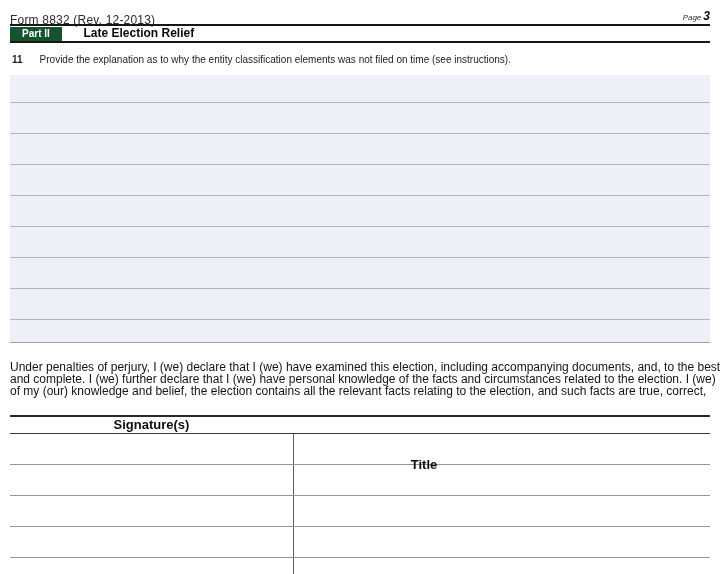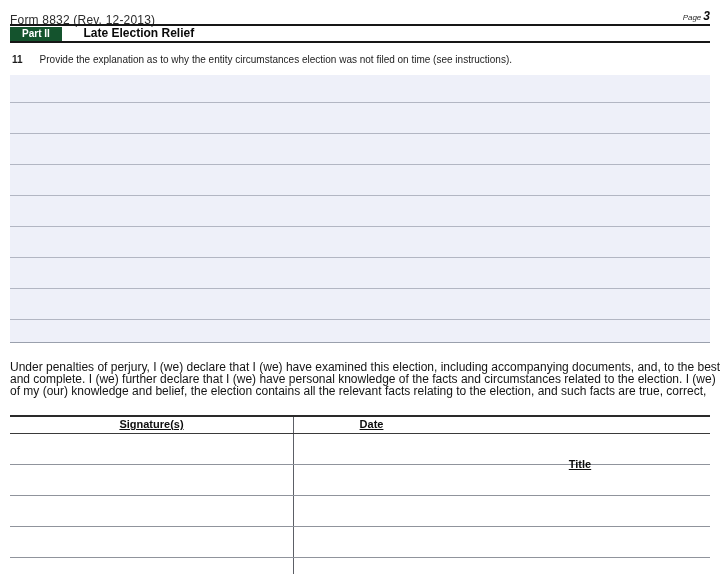--- a/index.html
+++ b/index.html
@@ -71,22 +71,22 @@
     position: absolute; left: 10px; top: 415px; width: 700px;
     border-top: 2px solid #2a2a2a;
     box-sizing: border-box;
   }
   .t-head {
     display: flex; height: 16px;
     border-bottom: 1px solid #3a3a3a;
   }
   .t-head .hc {
     box-sizing: border-box;
-    font-size: 11px; font-weight: bold; color: #0d0d0d;
-    text-align: center; line-height: 15px; text-decoration: underline;
+    font-size: 13px; font-weight: bold; color: #0d0d0d;
+    text-align: center; line-height: 15px;
   }
   .t-row {
     display: flex; height: 30px;
     border-bottom: 1px solid #90949c;
   }
   .t-row-cut { height: 23px; border-bottom: none; }
   .c1 { width: 283px; }
   .c2 { width: 156px; }
   .c3 { width: 261px; margin-top: 40px; }
   .c2, .c3 { border-left: 1px solid #5c5f66; box-sizing: border-box; }
@@ -104,21 +104,21 @@
   <div class="rule rule-top"></div>
 
   <div class="part-row">
     <span class="part-badge">Part II</span>
     <span class="part-title">Late Election Relief</span>
   </div>
 
   <div class="rule rule-under"></div>
 
   <div class="line11">
-    <span class="num">11</span><span class="txt">Provide the explanation as to why the entity circumstances election was not filed on time (see instructions).</span>
+    <span class="num">11</span><span class="txt">Provide the explanation as to why the entity classification elements was not filed on time (see instructions).</span>
   </div>
 
   <div class="explain-field">
     <div class="xrow"></div>
     <div class="xrow"></div>
     <div class="xrow"></div>
     <div class="xrow"></div>
     <div class="xrow"></div>
     <div class="xrow"></div>
     <div class="xrow"></div>
@@ -128,21 +128,20 @@
 
   <div class="declaration">
     <div class="dline">Under penalties of perjury, I (we) declare that I (we) have examined this election, including accompanying documents, and, to the best</div>
     <div class="dline">and complete. I (we) further declare that I (we) have personal knowledge of the facts and circumstances related to the election. I (we)</div>
     <div class="dline">of my (our) knowledge and belief, the election contains all the relevant facts relating to the election, and such facts are true, correct,</div>
   </div>
 
   <div class="sig-table">
     <div class="t-head">
       <div class="hc c1">Signature(s)</div>
-      <div class="hc c2">Date</div>
       <div class="hc c3">Title</div>
     </div>
     <div class="t-row">
       <div class="bc c1"></div>
       <div class="bc c2"></div>
       <div class="bc c3"></div>
     </div>
     <div class="t-row">
       <div class="bc c1"></div>
       <div class="bc c2"></div>

